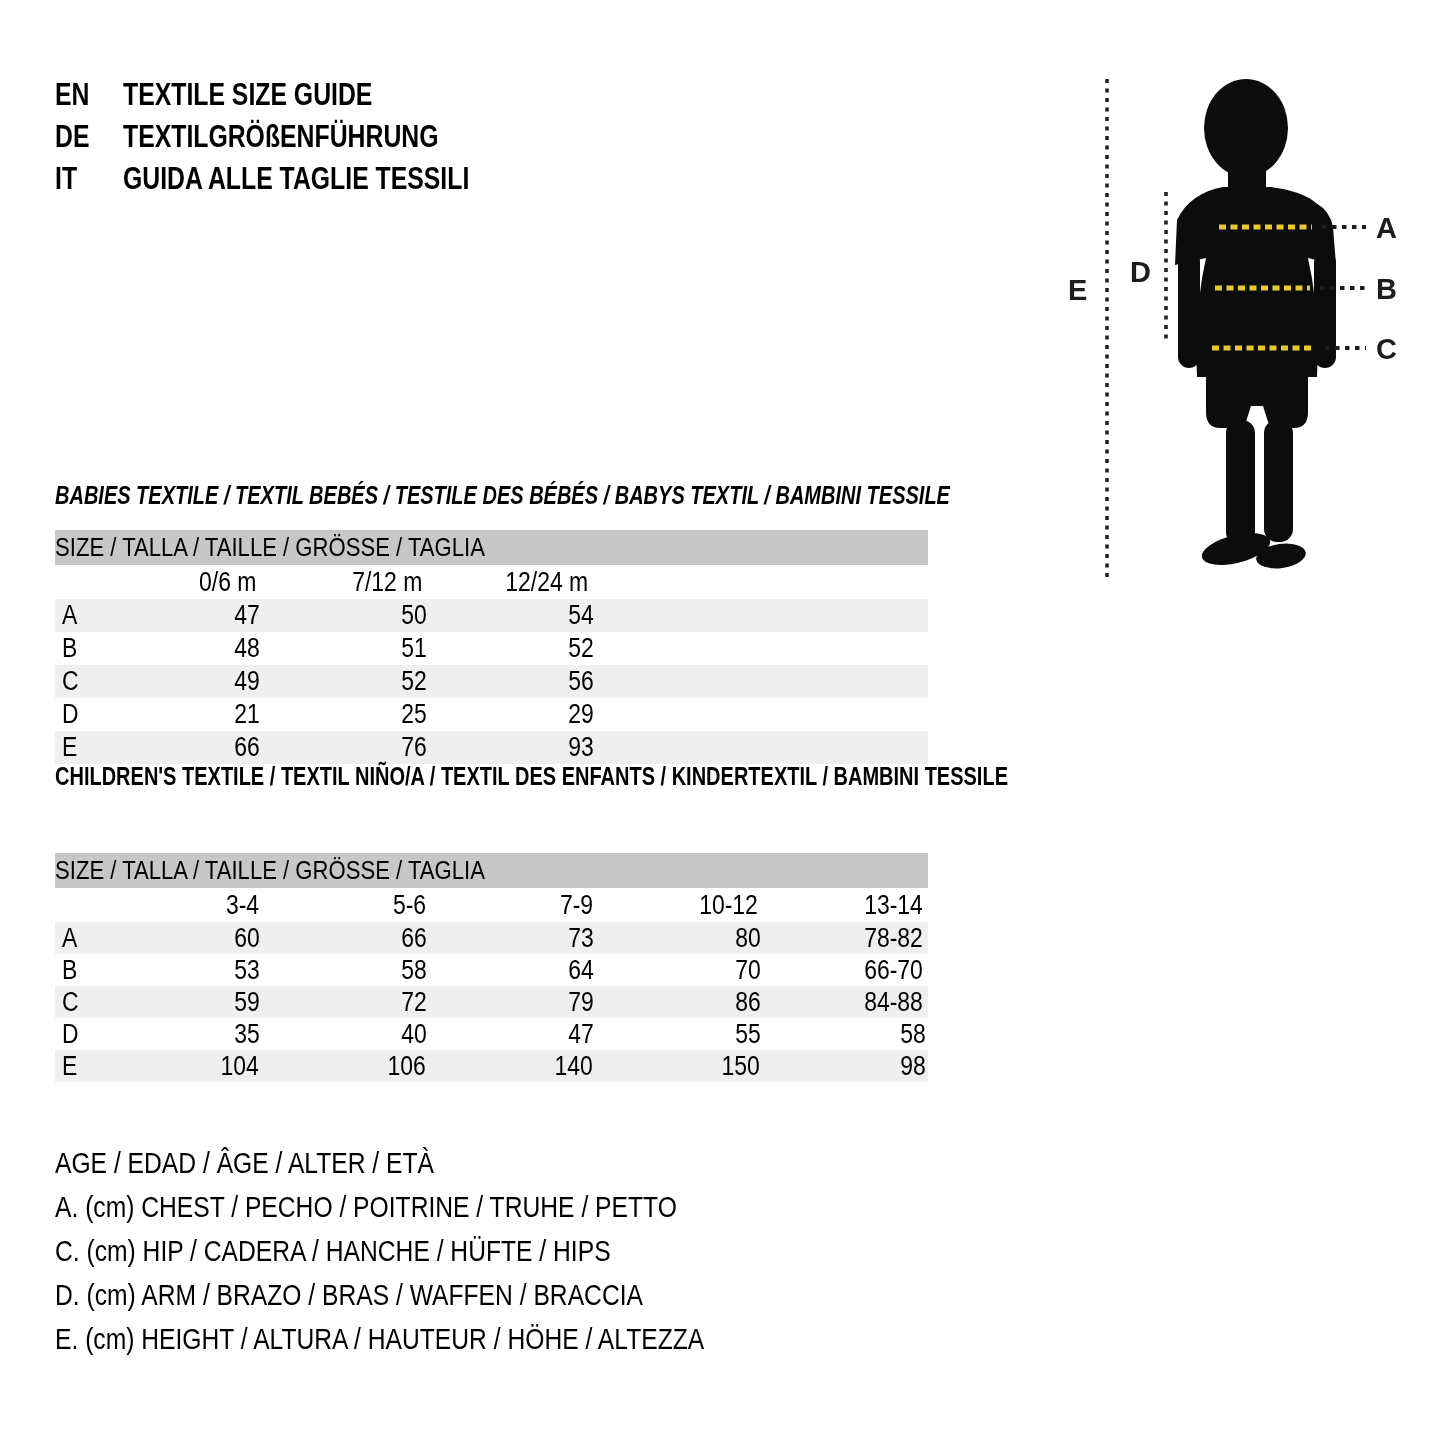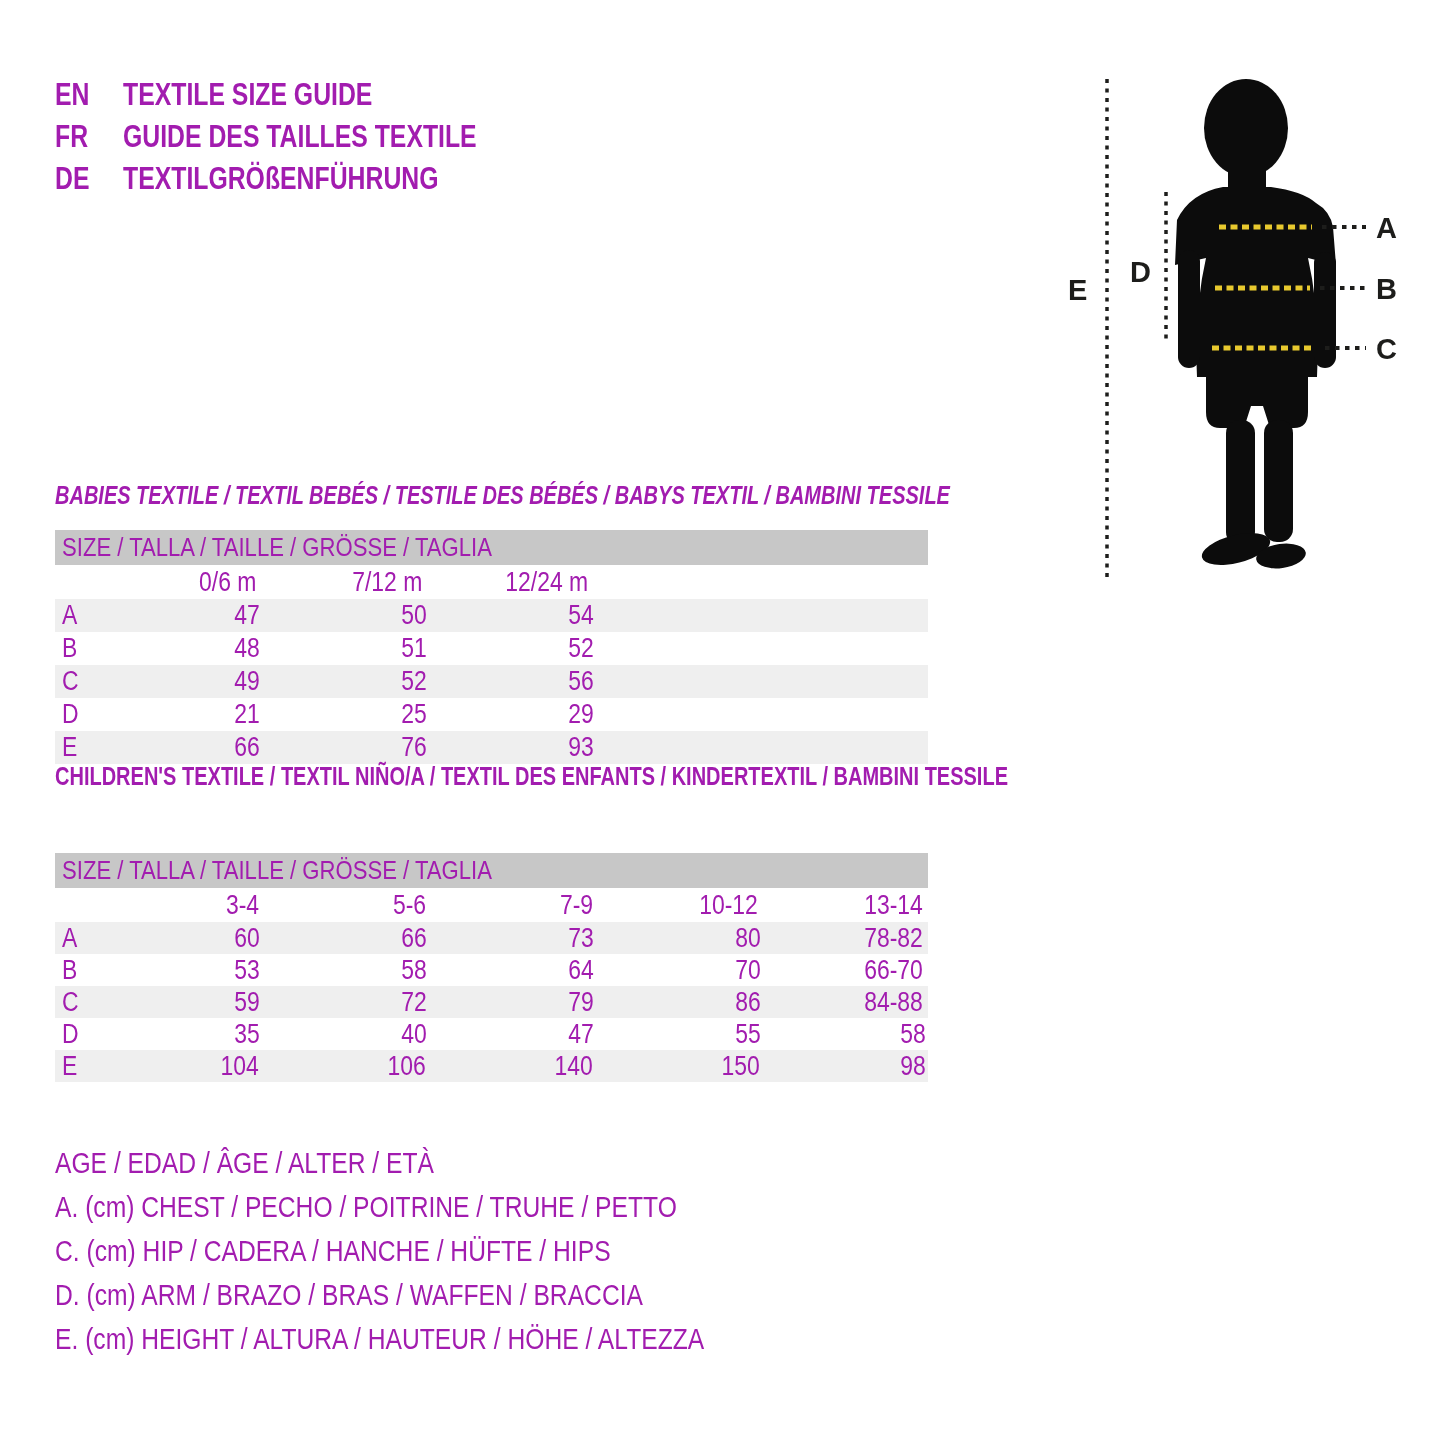--- a/index.html
+++ b/index.html
@@ -1,18 +1,18 @@
 <!DOCTYPE html>
 <html><head>
 <meta charset="utf-8">
 <style>
   html,body { margin:0; padding:0; background:#ffffff; }
   .page {
     position:relative; width:1445px; height:1390px; background:#ffffff;
-    font-family:"Liberation Sans", sans-serif; color:#a21caf; overflow:hidden;
+    font-family:"Liberation Sans", sans-serif; color:#000000; overflow:hidden;
   }
   
   .sx  { display:inline-block; transform:scaleX(0.80); transform-origin:0 50%; white-space:nowrap; }
   .sx85{ display:inline-block; transform:scaleX(0.85); transform-origin:0 50%; white-space:nowrap; }
   .sxc { display:inline-block; transform:scaleX(0.85); transform-origin:50% 50%; white-space:nowrap; }
 
   
   .title-block { position:absolute; left:55px; top:74px; }
   .title-line { display:flex; align-items:center; height:42px; font-size:31px; font-weight:700; }
   .title-line .lang { width:68px; flex:0 0 68px; }
@@ -22,21 +22,21 @@
 
   
   .section-title { position:absolute; left:55px; height:30px; font-size:25px; font-weight:700; display:flex; align-items:center; }
   .section-title.babies { top:480px;font-style:italic; }
   .section-title.children { top:761px; }
 
   
   .size-table { position:absolute; left:55px; width:873px; }
   .size-table.babies { top:530px; }
   .size-table.children { top:853px; }
-  .table-bar { height:35px; background:#c7c7c7; display:flex; align-items:center; padding-left:7px; box-sizing:border-box; font-size:26px; }
+  .table-bar { height:35px; background:#c7c7c7; display:flex; align-items:center; padding-left:0; box-sizing:border-box; font-size:26px; }
   .grid-row { display:grid; grid-template-columns:40px 167px 167px 167px 167px 165px; align-items:center; font-size:27px; }
   .col-row { height:34px; }
   .data-row { height:33px; }
   .children .data-row { height:32px; }
   .data-row.striped { background:#efefef; }
   .row-label { padding-left:7px; }
   .cell-c { text-align:right; }
 
   
   .legend { position:absolute; left:55px; top:1136px; font-size:29px; }
@@ -48,26 +48,26 @@
 <body>
 
 <div class="page">
 
   <div class="title-block">
     <div class="title-line">
       <span class="lang"><span class="sx">EN</span></span>
       <span class="sx">TEXTILE SIZE GUIDE</span>
     </div>
     <div class="title-line">
-      <span class="lang"><span class="sx">FR</span></span>
-      <span class="sx">GUIDE DES TAILLES TEXTILE</span>
-    </div>
-    <div class="title-line">
       <span class="lang"><span class="sx">DE</span></span>
       <span class="sx">TEXTILGRÖßENFÜHRUNG</span>
+    </div>
+    <div class="title-line">
+      <span class="lang"><span class="sx">IT</span></span>
+      <span class="sx">GUIDA ALLE TAGLIE TESSILI</span>
     </div>
   </div>
 
   <div class="figure-wrap">
     <svg width="405" height="540" viewBox="0 0 405 540" xmlns="http://www.w3.org/2000/svg">
 
       <g fill="#0c0c0c">
         <ellipse cx="206" cy="68" rx="42" ry="49"></ellipse>
         <rect x="188" y="95" width="38" height="55"></rect>
         <path d="M137,160 Q150,133 183,127 L231,127 Q262,131 276,143 Q290,151 293,167

